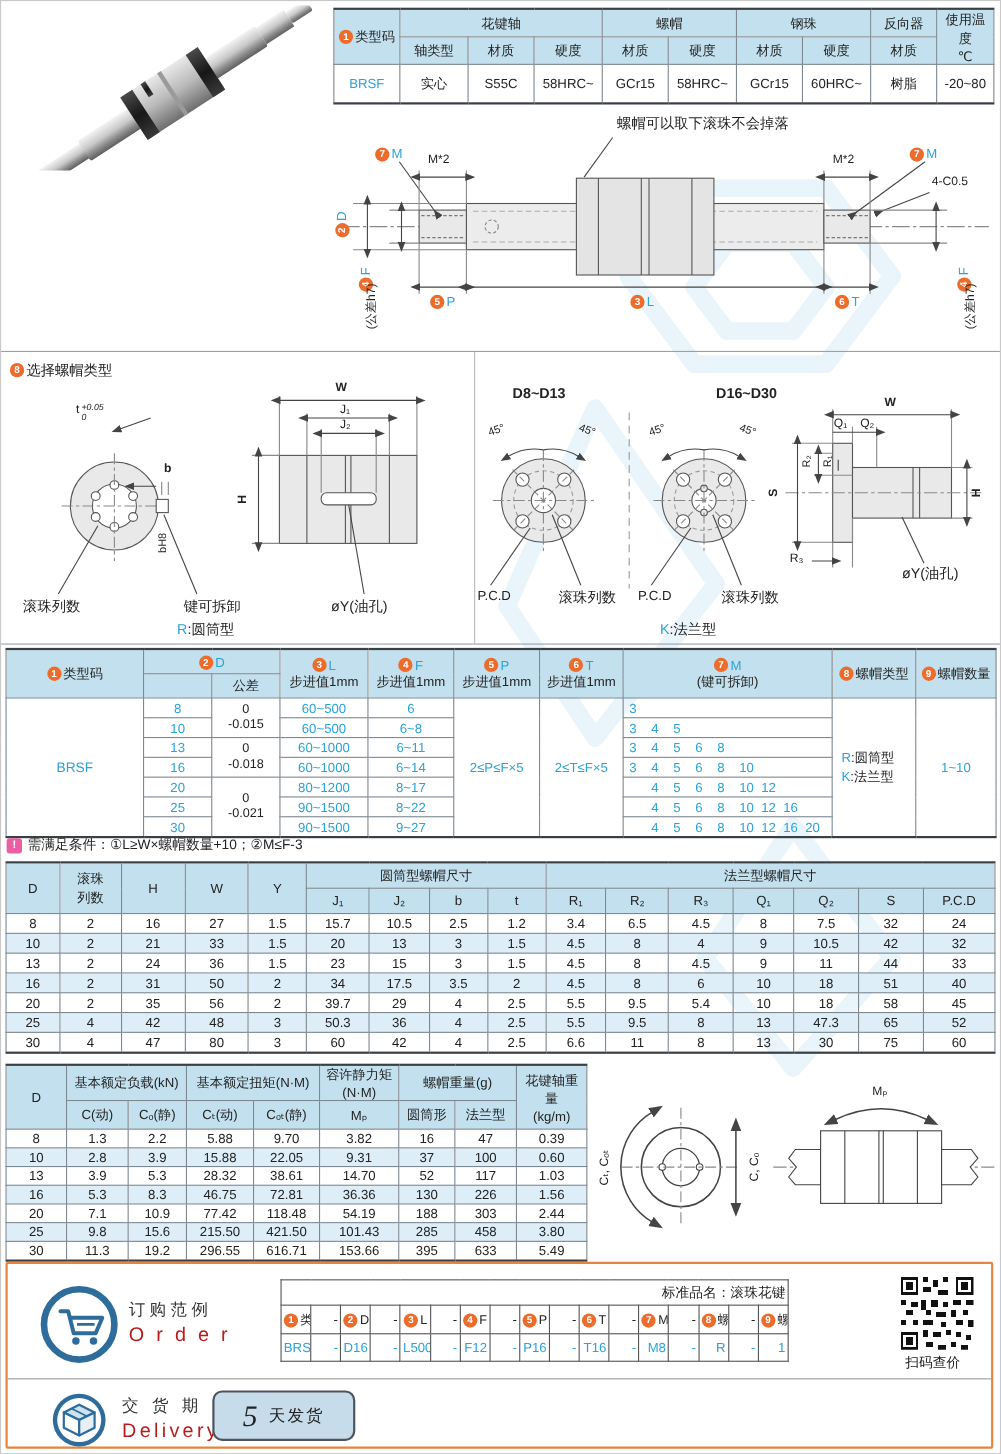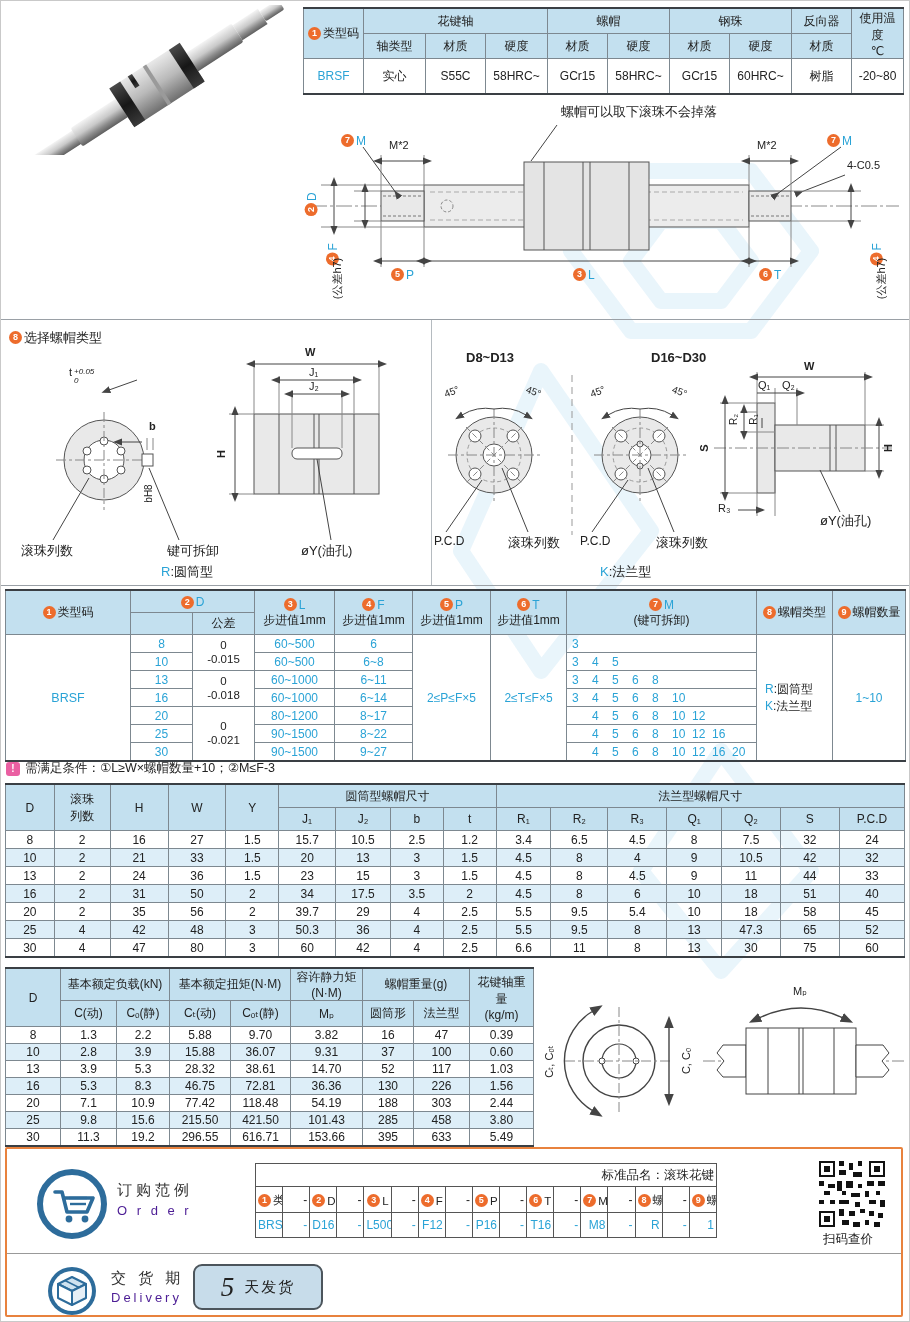--- a/index.html
+++ b/index.html
@@ -31,21 +31,21 @@
   .caption{font-size:13px;color:#222;white-space:nowrap;}
   .sec2{border-top:1px solid #9aa0a6;border-bottom:1px solid #9aa0a6;}
   .divider-v{border-left:1px solid #b5bbc0;}
   .orderbox{border:2px solid #e8823e;border-radius:2px;}
   .ot th,.ot td{border:1px solid #555;font-size:12px;text-align:right;}
   .ot .val{color:#2aa3d6;}
   .pill{display:flex;align-items:center;justify-content:center;gap:10px;border:2px solid #4c555c;border-radius:9px;background:#c7dcea;}
   .pill .num{font-size:27px;font-style:italic;font-family:"Liberation Serif","DejaVu Serif",serif;color:#222;}
   .pill .unit{font-size:15px;color:#222;letter-spacing:2px;}
   .cn-title{font-size:15px;color:#333;letter-spacing:4px;white-space:nowrap;}
-  .en-title{font-size:13px;color:#4c1d95;letter-spacing:3px;white-space:nowrap;}
+  .en-title{font-size:18px;color:#b91c1c;letter-spacing:3px;white-space:nowrap;}
   .tolstack{display:inline-flex;flex-direction:column;font-size:8px;line-height:1.1;margin-left:2px;vertical-align:2px;}
 </style>
 </head>
 <body>
 
 <div class="page">
 
   <svg class="abs" style="left:420px;top:110px;opacity:.55;" width="480" height="980" viewBox="0 0 480 980">
     <g fill="none" stroke="#d8edf8" stroke-width="16" stroke-linejoin="round">
       <path d="M210 60 L330 60 L390 140 L330 220 L210 220 L150 140 Z"></path>
@@ -762,21 +762,21 @@
           <td>3.82</td>
           <td>16</td>
           <td>47</td>
           <td>0.39</td>
         </tr>
         <tr>
           <td>10</td>
           <td>2.8</td>
           <td>3.9</td>
           <td>15.88</td>
-          <td>36.07</td>
+          <td>22.05</td>
           <td>9.31</td>
           <td>37</td>
           <td>100</td>
           <td>0.60</td>
         </tr>
         <tr>
           <td>13</td>
           <td>3.9</td>
           <td>5.3</td>
           <td>28.32</td>

